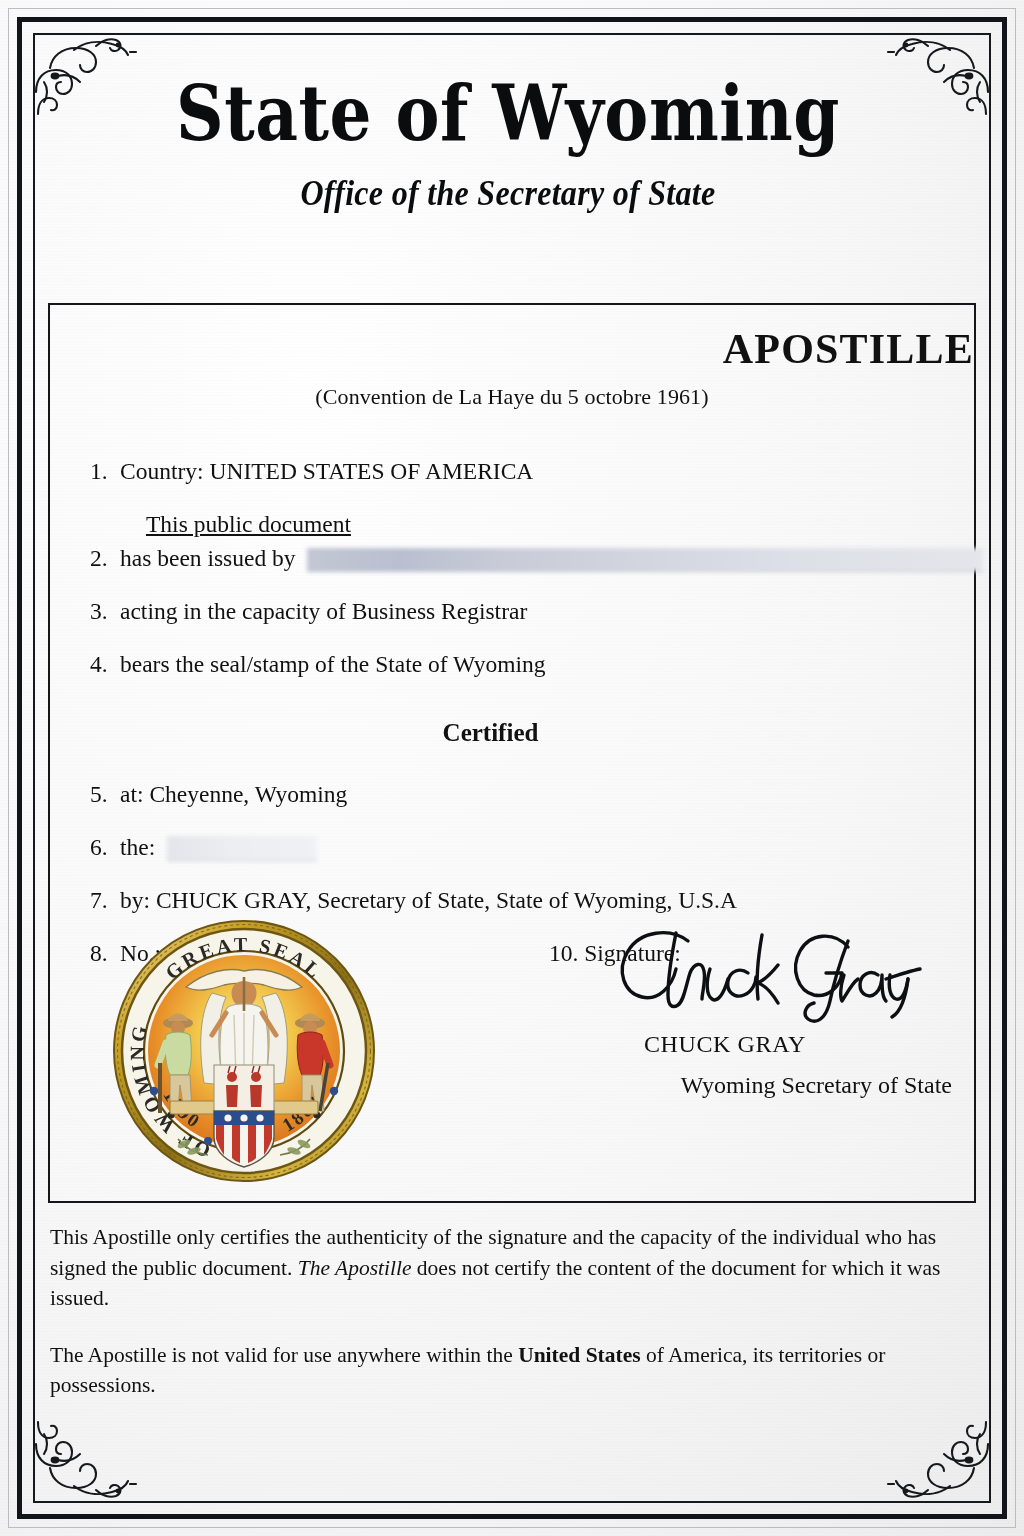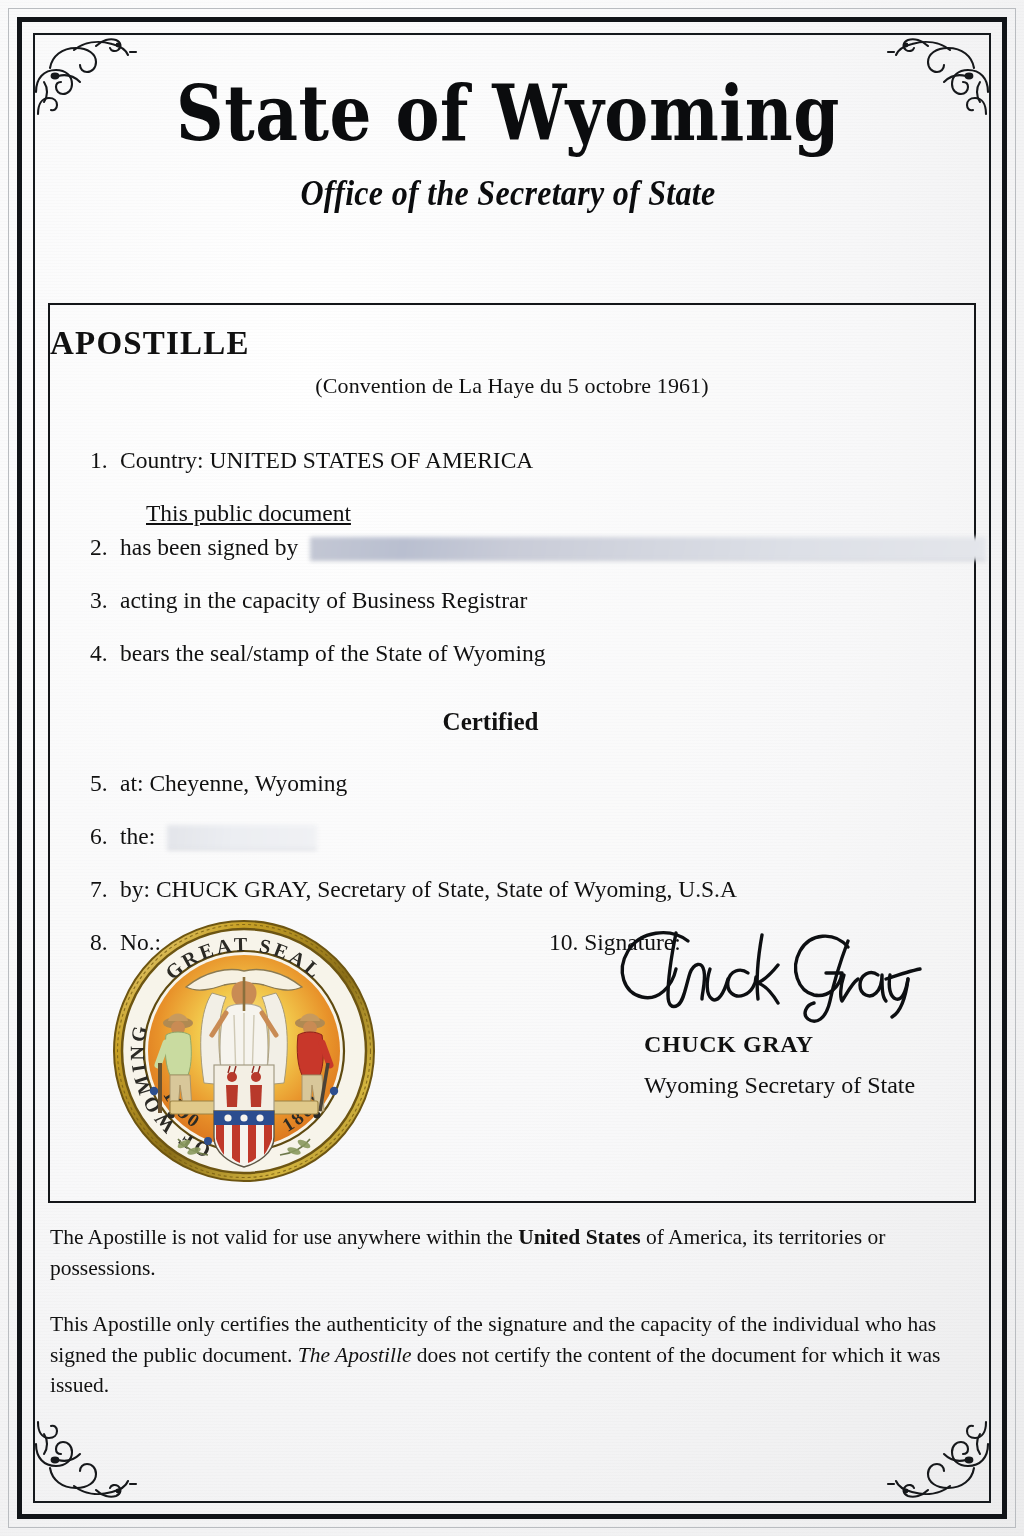--- a/index.html
+++ b/index.html
@@ -91,24 +91,24 @@
     left: 48px;
     top: 303px;
     width: 928px;
     height: 900px;
     box-sizing: border-box;
     border: 2px solid #141619;
     background: rgba(255,255,255,0.16);
   }
 
   .apostille-title {
-    text-align: left;
+    text-align: right;
     margin-top: 20px;
     font-weight: bold;
-    font-size: 33px;
+    font-size: 42px;
     letter-spacing: 1.2px;
   }
   .apostille-conv {
     text-align: center;
     margin-top: 11px;
     font-size: 22px;
     letter-spacing: 0.1px;
   }
 
   .fields {
@@ -184,26 +184,26 @@
   .sig-mark {
     width: 320px;
     height: 112px;
   }
   .sig-mark svg { width: 100%; height: 100%; display: block; }
   .sig-name {
     font-size: 24px;
     letter-spacing: 0.6px;
     margin-top: 2px;
     margin-left: 42px;
-    font-weight: bold;
   }
   .sig-role {
     font-size: 24px;
     margin-top: 14px;
     margin-left: 42px;
+    text-align: right;
   }
 
   
   .footer {
     position: absolute;
     left: 50px;
     top: 1222px;
     width: 920px;
   }
   .footer p {
@@ -313,21 +313,21 @@
         <span>Country:</span>
         <span>UNITED STATES OF AMERICA</span>
       </div>
 
       <div class="field-row indent-only">
         <span>This public document</span>
       </div>
 
       <div class="field-row">
         <span class="field-num">2.</span>
-        <span>has been signed by</span>
+        <span>has been issued by</span>
         <span class="redact redact-big"></span>
       </div>
 
       <div class="field-row">
         <span class="field-num">3.</span>
         <span>acting in the capacity of</span>
         <span>Business Registrar</span>
       </div>
 
       <div class="field-row">
@@ -542,20 +542,20 @@
         </svg>
       </div>
       <div class="sig-name">CHUCK GRAY</div>
       <div class="sig-role">Wyoming Secretary of State</div>
     </div>
 
   </div>
 
   <div class="footer">
     <p>
+      <span>This Apostille only certifies the authenticity of the signature and the capacity of the individual who has signed the public document. </span><span class="ital">The Apostille</span><span> does not certify the content of the document for which it was issued.</span>
+    </p>
+    <p>
       <span>The Apostille is not valid for use anywhere within the </span><span class="bold">United States</span><span> of America, its territories or possessions.</span>
     </p>
-    <p>
-      <span>This Apostille only certifies the authenticity of the signature and the capacity of the individual who has signed the public document. </span><span class="ital">The Apostille</span><span> does not certify the content of the document for which it was issued.</span>
-    </p>
   </div>
 
 </div>
 
 </body></html>

